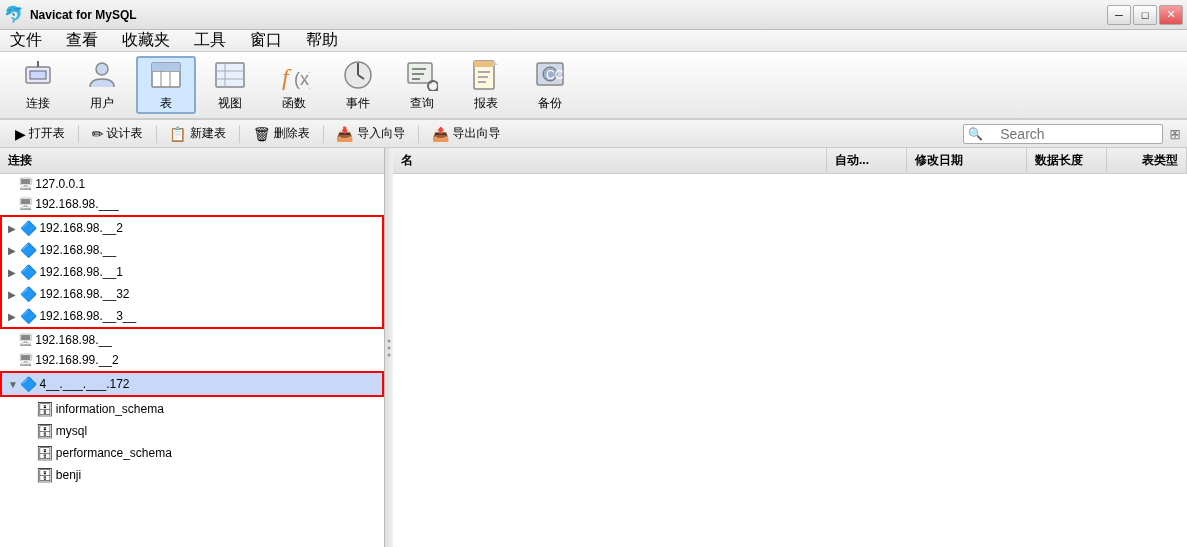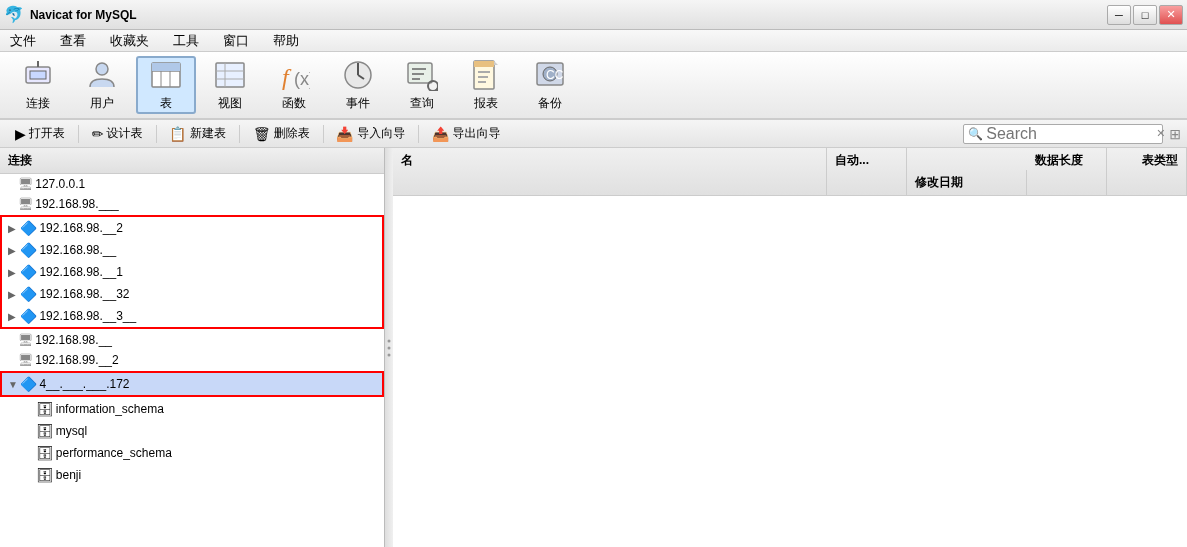--- a/index.html
+++ b/index.html
@@ -24,21 +24,21 @@
     
     #menubar {
       background: linear-gradient(to bottom, #f8f8f8, #ebebeb);
       height: 22px;
       display: flex;
       align-items: center;
       padding: 0 4px;
       border-bottom: 1px solid #ccc;
       gap: 12px;
     }
-    .menu-item { padding: 2px 6px; font-size: 13px; cursor: pointer; font-family: Liberation Mono, monospace; }
+    .menu-item { padding: 2px 6px; font-size: 16px; cursor: pointer; font-family: Liberation Mono, monospace; }
 
     
     #toolbar {
       background: linear-gradient(to bottom, #ffffff, #e8e8e8);
       height: 68px;
       display: flex;
       align-items: center;
       padding: 4px 8px;
       border-bottom: 2px solid #ccc;
       gap: 4px;
@@ -73,21 +73,21 @@
     }
     .action-icon { font-size: 14px; }
     .action-sep { width: 1px; height: 18px; background: #ccc; margin: 0 2px; }
     #search-box {
       margin-left: auto;
       display: flex; align-items: center;
       border: 1px solid #aaa; background: #fff; border-radius: 2px;
       padding: 1px 4px; width: 200px; height: 20px;
     }
     #search-box input {
-      border: none; outline: none; font-size: 16px; width: 170px; background: transparent;
+      border: none; outline: none; font-size: 14px; width: 170px; background: transparent; margin-left: 14px;
     }
     .grid-icon { margin-left: 4px; font-size: 14px; color: #888; cursor: pointer; }
 
     
     #content { display: flex; flex: 1; overflow: hidden; }
 
     
     #left-panel {
       width: 385px; min-width: 385px; background: #fff; border-right: 1px solid #bbb;
       display: flex; flex-direction: column; overflow: hidden;
@@ -114,21 +114,21 @@
 
     
     #right-panel { flex: 1; background: #fff; overflow: hidden; display: flex; flex-direction: column; }
     #table-header {
       display: flex; background: linear-gradient(to bottom, #f0f0f0, #e0e0e0);
       border-bottom: 1px solid #ccc; font-size: 12px; font-weight: bold;
     }
     .col-header { padding: 4px 8px; border-right: 1px solid #ccc; cursor: pointer; }
     .col-name { flex: 1; min-width: 300px; }
     .col-auto { width: 80px; }
-    .col-date { width: 120px; margin-top: 22px; }
+    .col-date { width: 120px; }
     .col-len { width: 80px; }
     .col-type { width: 80px; text-align: right; }
     #table-body { flex: 1; overflow-y: auto; }
   </style>
 </head>
 <body>
 
 <div id="titlebar">
   <div id="titlebar-left">
     <span style="color:#e8801a; font-size:16px;">🐬</span>

